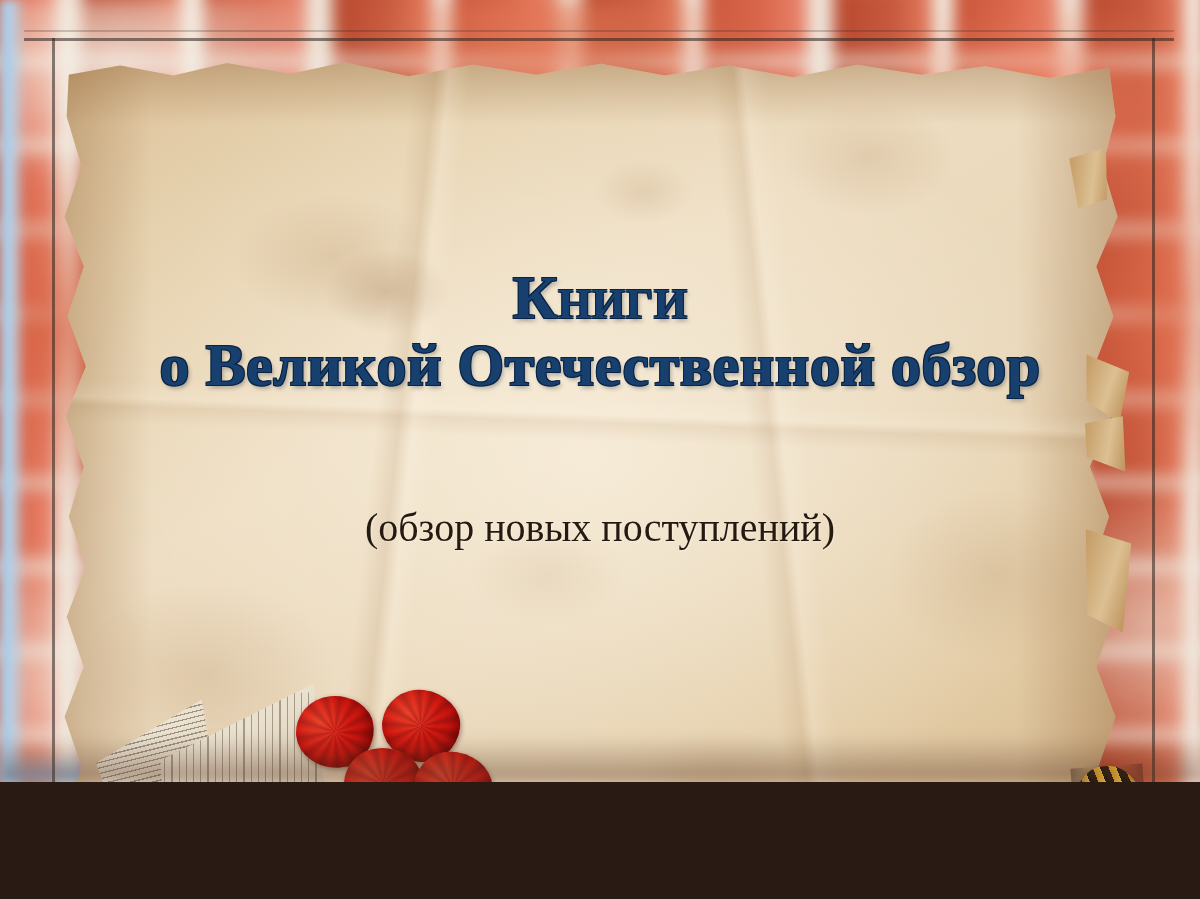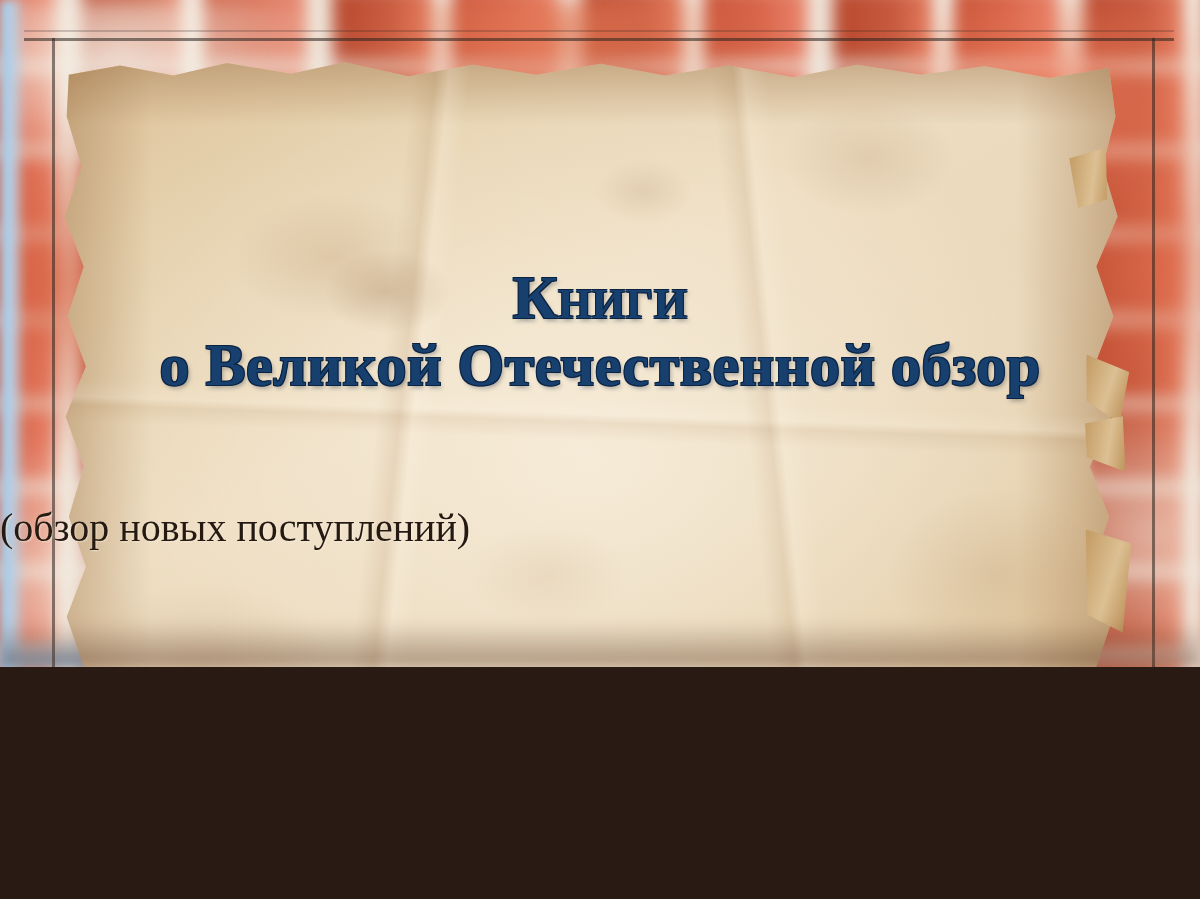--- a/index.html
+++ b/index.html
@@ -7,21 +7,21 @@
 
   html, body {
     width:1200px; height:899px;
     overflow:hidden;
     background:#2a1a14;
     font-family:"Liberation Serif", serif;
   }
 
   #slide {
     position:relative;
-    width:1200px; height:667px;
+    width:1200px; height:782px;
     overflow:hidden;
   }
 
   
   .bg-wall {
     position:absolute; inset:0;
     background:
       
       repeating-linear-gradient(to bottom,
         rgba(238,232,222,0.55) 0px,
@@ -163,20 +163,21 @@
       -1px 1px 0 #0b2342,
        1px -1px 0 #0b2342,
       -1px -1px 0 #0b2342,
        2px 3px 4px rgba(18,34,58,0.35);
   }
   .title-1 { font-size:62px; font-variant:small-caps; line-height:1.02; }
   .title-2 { font-size:60px; line-height:1.20; }
 
   .subtitle {
     position:absolute; left:0; right:0; top:504px;
+    text-align:center;
     font-family:"Liberation Serif", serif;
     font-size:40px;
     color:#241a12;
     text-shadow:1px 1px 2px rgba(255,248,232,0.5);
   }
 
   
   .letters { position:absolute; left:96px; top:690px; width:300px; height:200px; }
   .letter {
     position:absolute;

